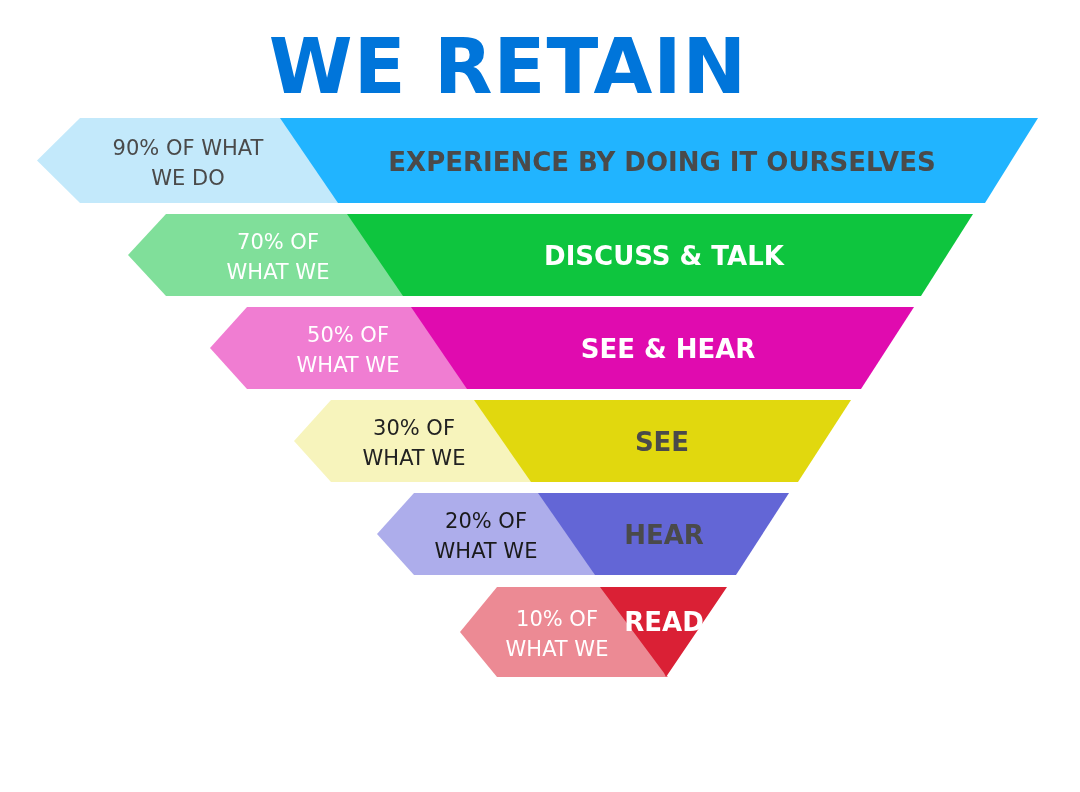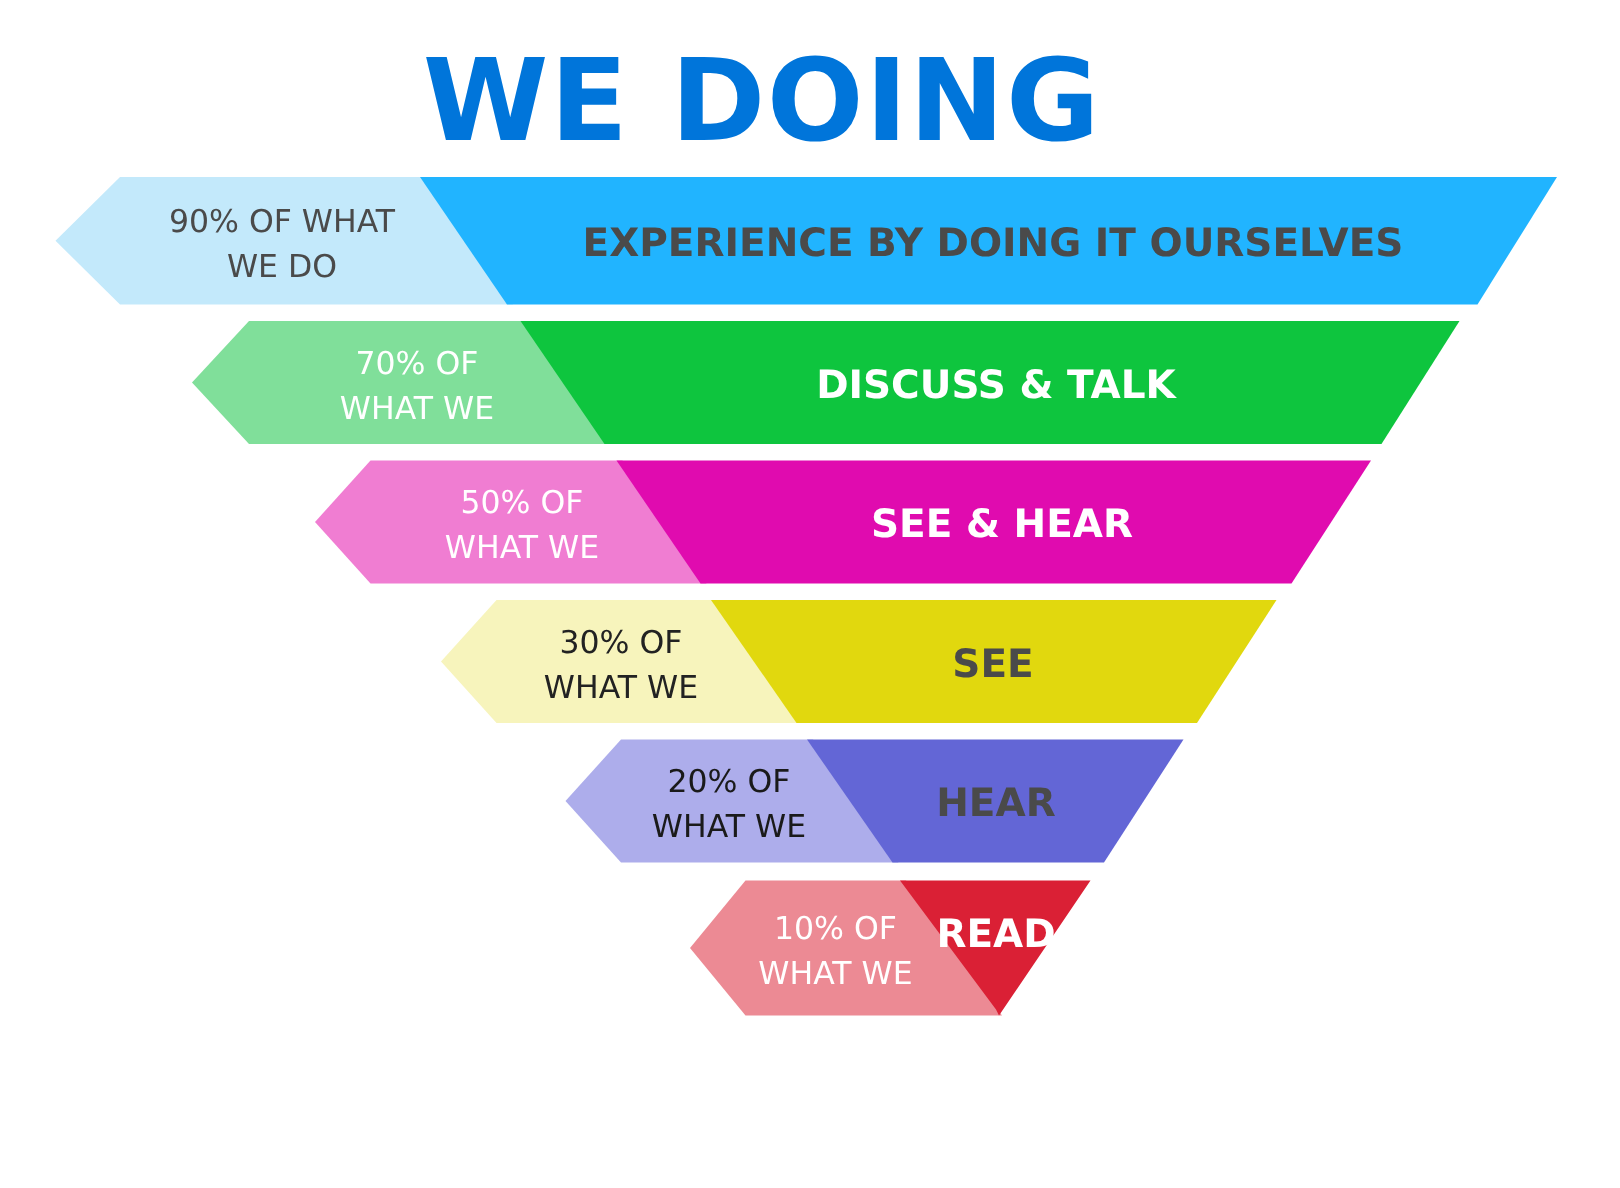--- a/index.html
+++ b/index.html
@@ -8,21 +8,21 @@
   #title { position: absolute; left: 0; width: 1016px; top: 22px; text-align: center;
            font-family: "DejaVu Sans", sans-serif; font-weight: bold; font-size: 76px;
            letter-spacing: 1px; line-height: 90px; }
   svg#pyramid { position: absolute; left: 0; top: 0; }
   .lbl-small { font-family: "DejaVu Sans", sans-serif; font-size: 21px; }
   .lbl-big { font-family: "DejaVu Sans", sans-serif; font-weight: bold; font-size: 26px; }
 </style>
 </head>
 <body>
 
-<div id="title" style="color: rgb(0, 117, 218);">WE DOING</div>
+<div id="title" style="color: rgb(0, 117, 218);">WE RETAIN</div>
 
 <svg id="pyramid" width="1080" height="792">
     <g>
       <polygon points="37,160.5 80,118 284,118 342,203 80,203" fill="#C3E9FB"></polygon>
       <polygon points="280,118 1038,118 985,203 338,203" fill="#21B4FF"></polygon>
       <text x="188" y="154.5" text-anchor="middle" class="lbl-small" fill="#4A4A4A">90% OF WHAT</text>
       <text x="188" y="184.5" text-anchor="middle" class="lbl-small" fill="#4A4A4A">WE DO</text>
       <text x="662" y="170.5" text-anchor="middle" class="lbl-big" fill="#4A4A4A" font-size="26">EXPERIENCE BY DOING IT OURSELVES</text>
     </g>
     <g>

